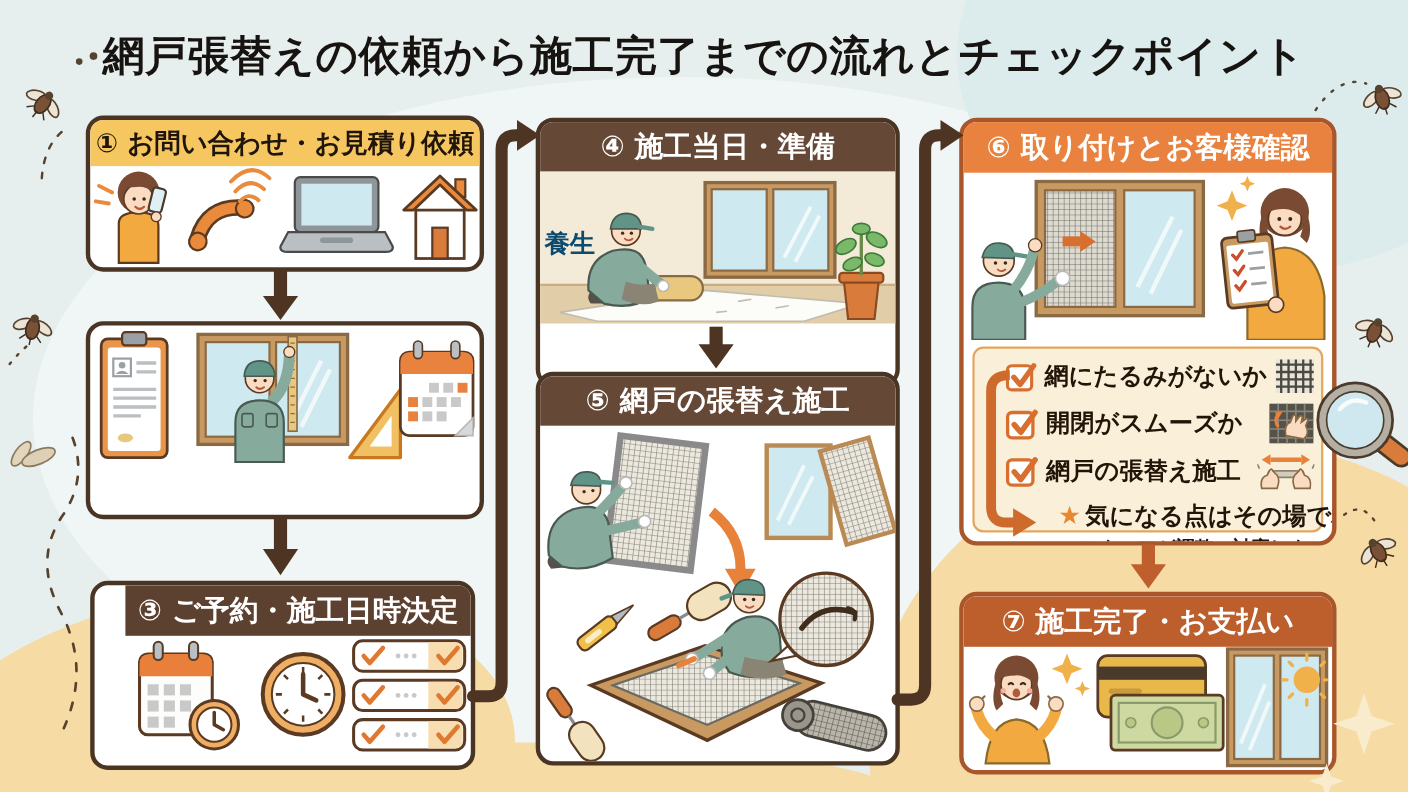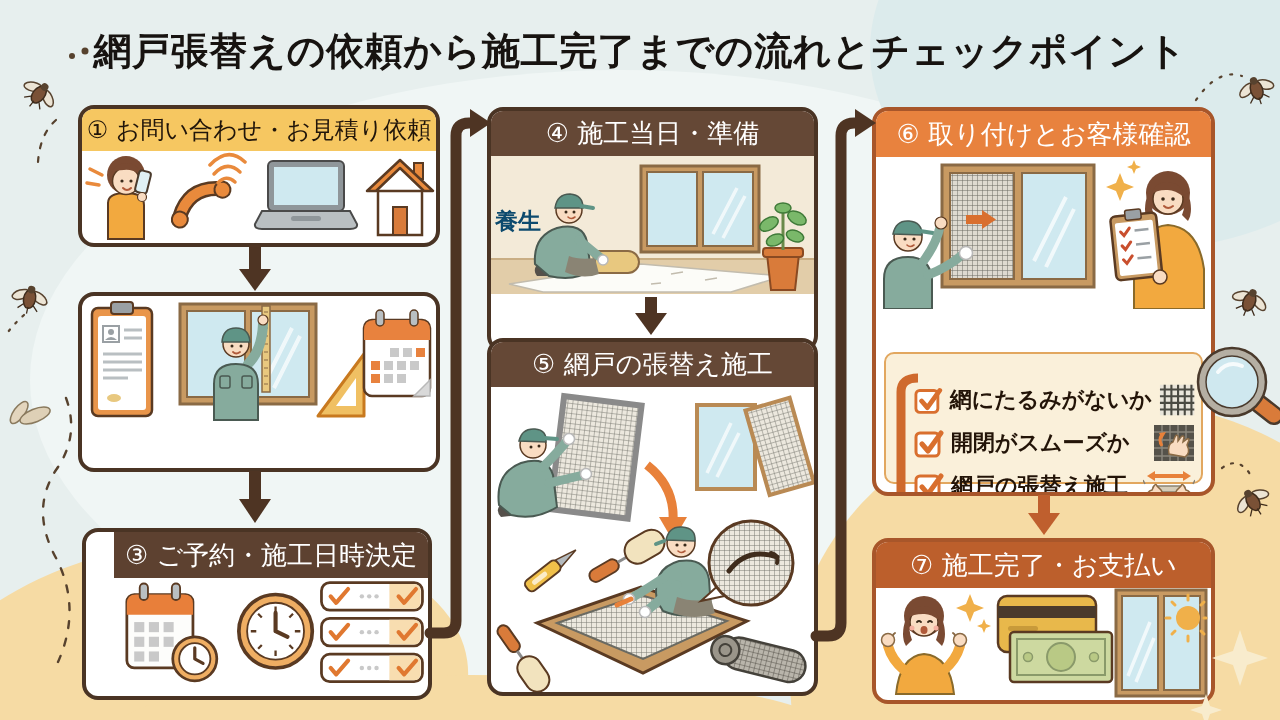--- a/index.html
+++ b/index.html
@@ -9,38 +9,38 @@
   .blob-white-mid{left:30px;top:70px;width:1180px;height:620px;background:#f0f6f5;}
   .blob-blue-tr{right:-130px;top:-150px;width:540px;height:400px;background:#dcebec;}
   .blob-cream-bl{left:-90px;bottom:-140px;width:560px;height:320px;background:#f6dba4;transform:rotate(-8deg);}
   .blob-cream-bottom{left:120px;bottom:-55px;width:700px;height:100px;background:#f6dba4;}
   .blob-cream-br{right:-150px;bottom:-240px;width:640px;height:560px;background:#f6dba4;}
   .title{position:absolute;left:0;right:0;top:26px;text-align:center;
     font-size:38px;font-weight:800;color:#171310;letter-spacing:0.5px;}
   .card{position:absolute;background:#fff;border:4px solid #4a3424;border-radius:16px;overflow:hidden;
     box-sizing:border-box;}
   .card .hd{display:flex;align-items:center;justify-content:center;
-    font-weight:400;color:#20150a;}
+    font-weight:700;color:#20150a;}
   .hd1{height:42px;background:#f6c761;font-size:24px;}
   .hd2{height:44px;background:linear-gradient(#f8b063,#ee8c3c);font-size:26px;}
   .hd3{height:46px;background:#5d4130;color:#fff!important;font-size:26px;}
   .hd4{height:45px;background:#654836;color:#fff!important;font-size:26px;}
   .hd5{height:45px;background:#654836;color:#fff!important;font-size:26px;}
   .hd6{height:46px;background:#e8823e;color:#fff!important;font-size:26px;}
   .hd7{height:46px;background:#bc5f2c;color:#fff!important;font-size:26px;}
   .card.rust{border-color:#a8562a;}
   .bd{position:relative;width:100%;}
   .room{position:absolute;inset:0;background:#f3ead8;}
   .room-floor{position:absolute;left:0;right:0;bottom:0;height:34px;background:#e2cda9;border-top:2px solid #c9ae84;}
   .yojo{position:absolute;left:4px;top:8px;font-size:23px;font-weight:800;color:#0c4a6e;z-index:3;margin-top:42px;}
   .fullsvg{position:absolute;inset:0;z-index:2;}
   .overlay{position:absolute;left:0;top:0;z-index:5;pointer-events:none;}
   
   .panel{position:absolute;left:8px;right:8px;top:158px;bottom:8px;background:#faf0da;
-    border:2px solid #e2a75f;border-radius:10px;box-sizing:border-box;padding:24px 6px 4px 28px;margin-top:37px;}
+    border:2px solid #e2a75f;border-radius:10px;box-sizing:border-box;padding:3px 6px 4px 28px;}
   .chk-row{display:flex;align-items:center;gap:7px;height:43px;}
   .chk-label{flex:1;font-size:22px;font-weight:800;color:#231408;white-space:nowrap;}
   .consult-line{display:flex;align-items:center;margin-left:48px;margin-top:4px;height:32px;
     font-size:22px;font-weight:800;color:#231408;white-space:nowrap;}
   .consult-star{color:#e8872e;margin-right:4px;font-size:23px;}
   .consult-sub{margin-left:68px;font-size:17px;font-weight:700;color:#231408;margin-top:2px;}
   .bracket-svg{position:absolute;left:2px;top:8px;}
 </style>
 </head>
 <body>

